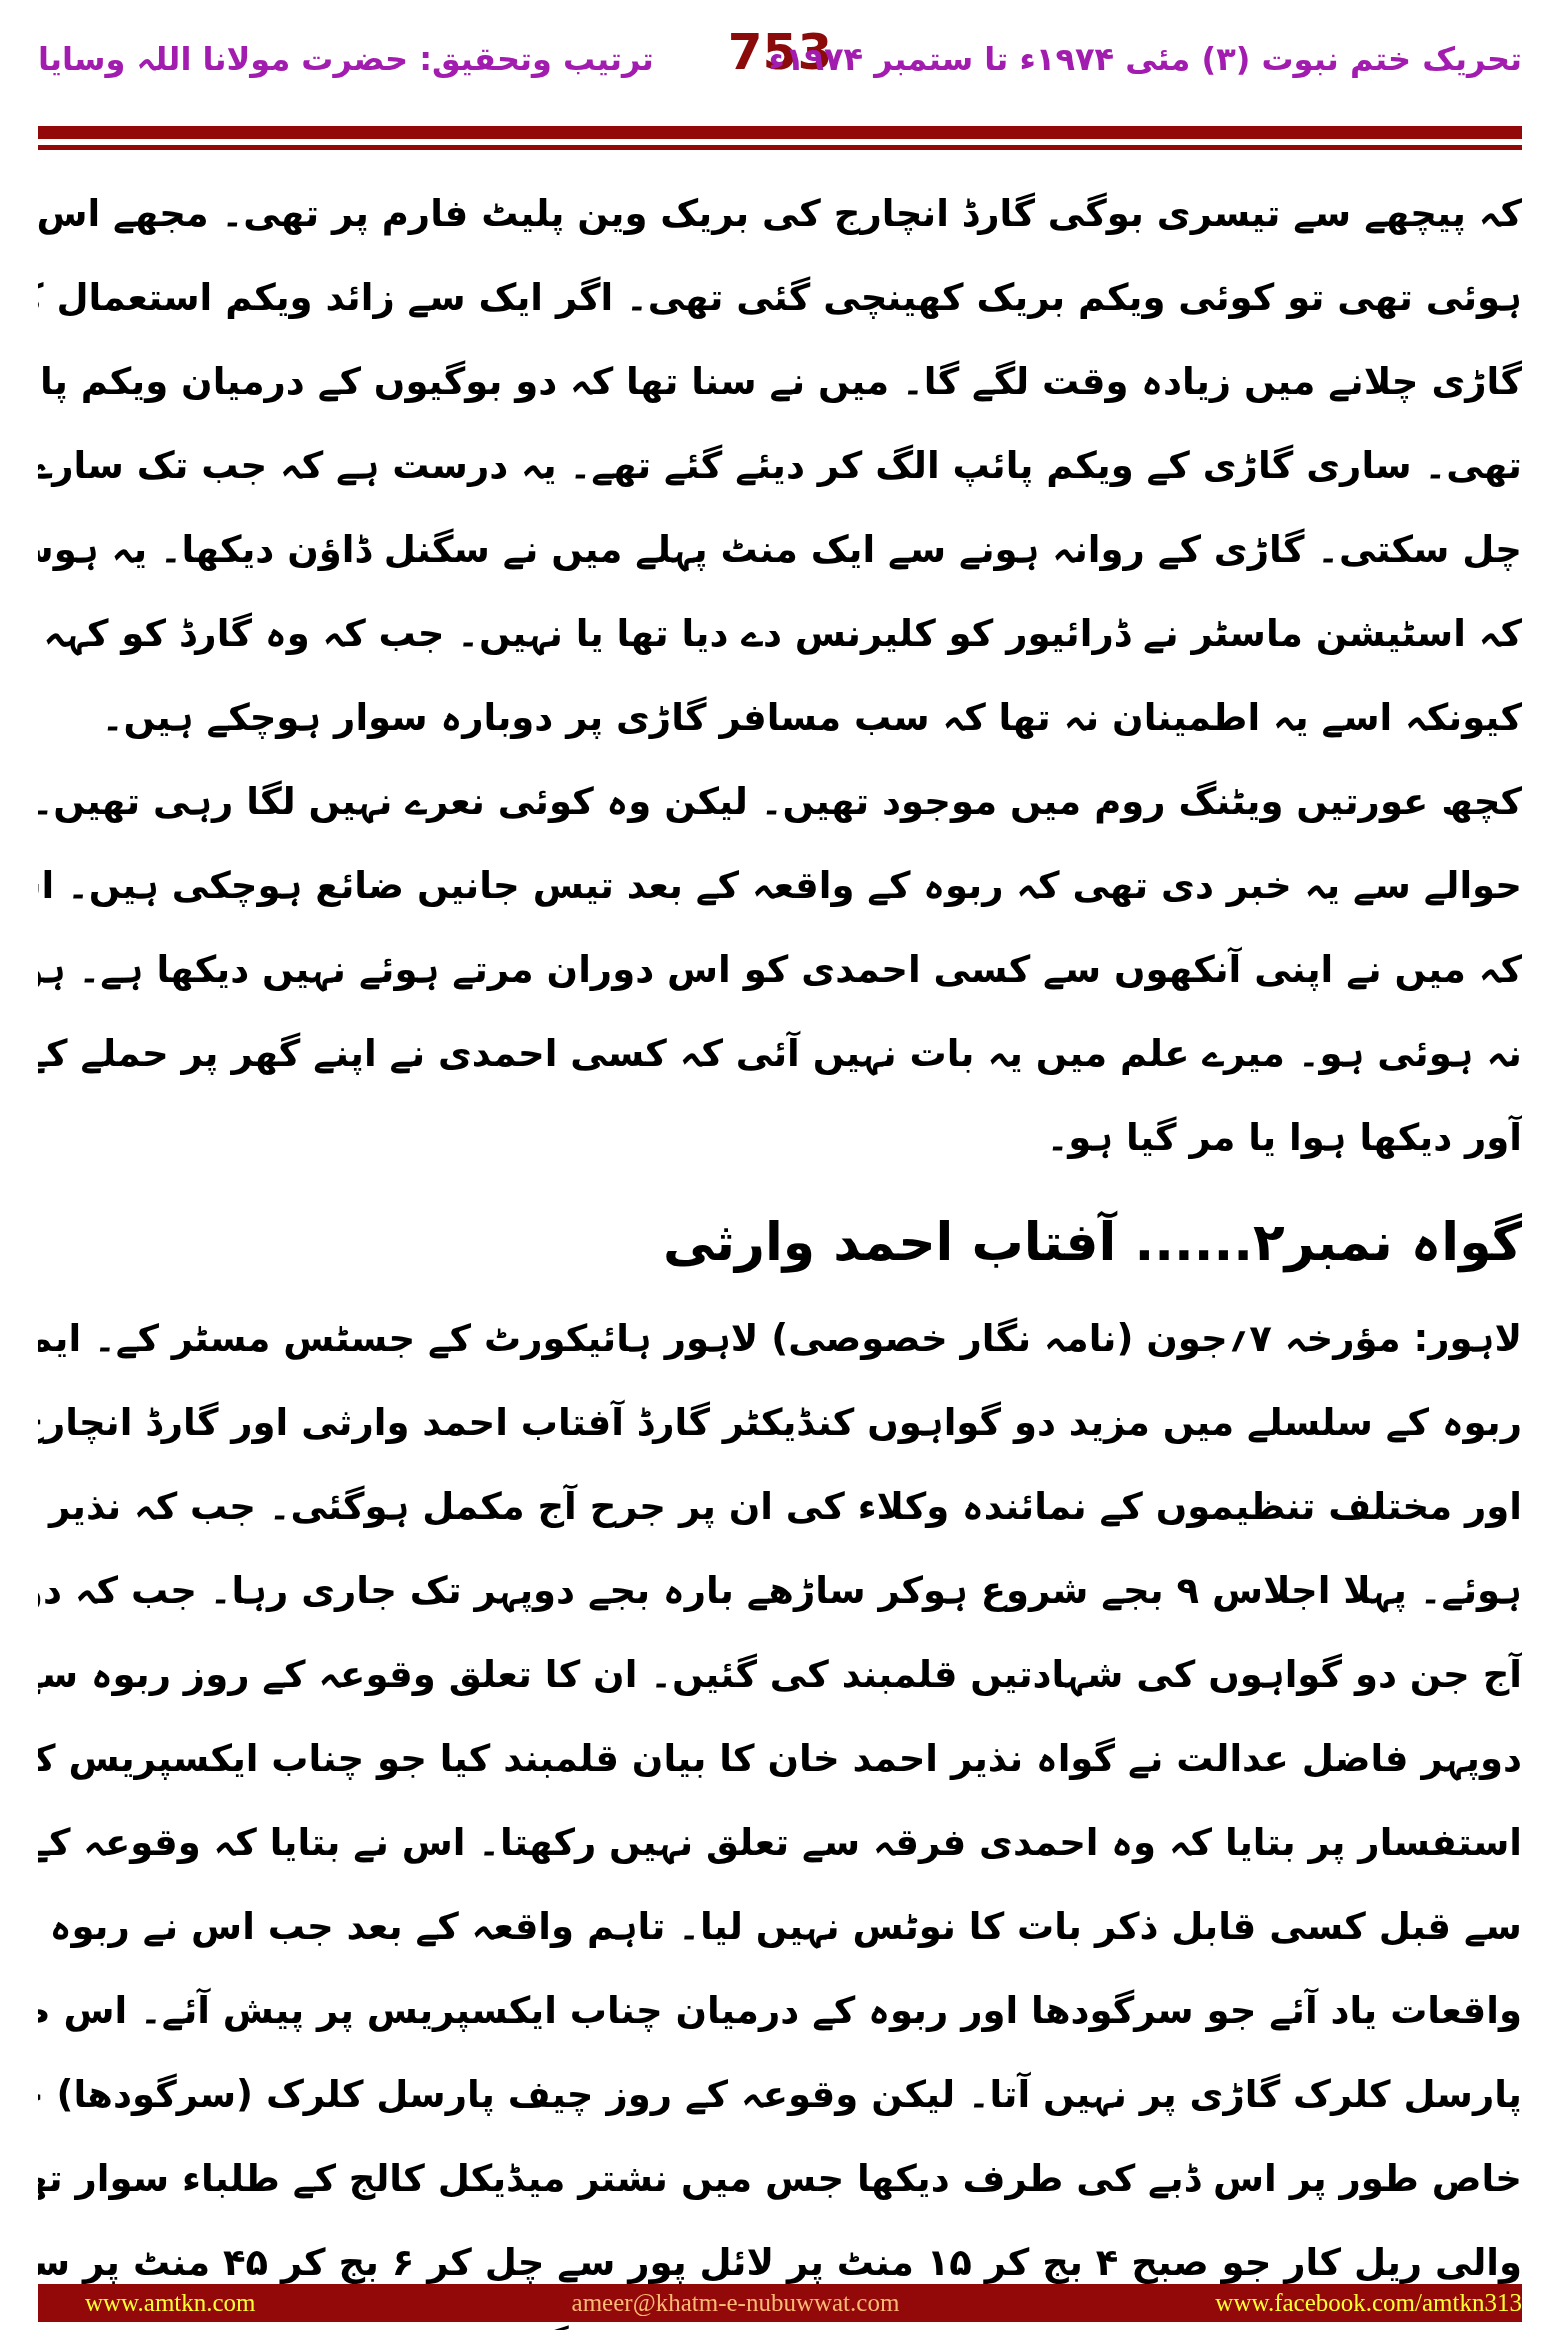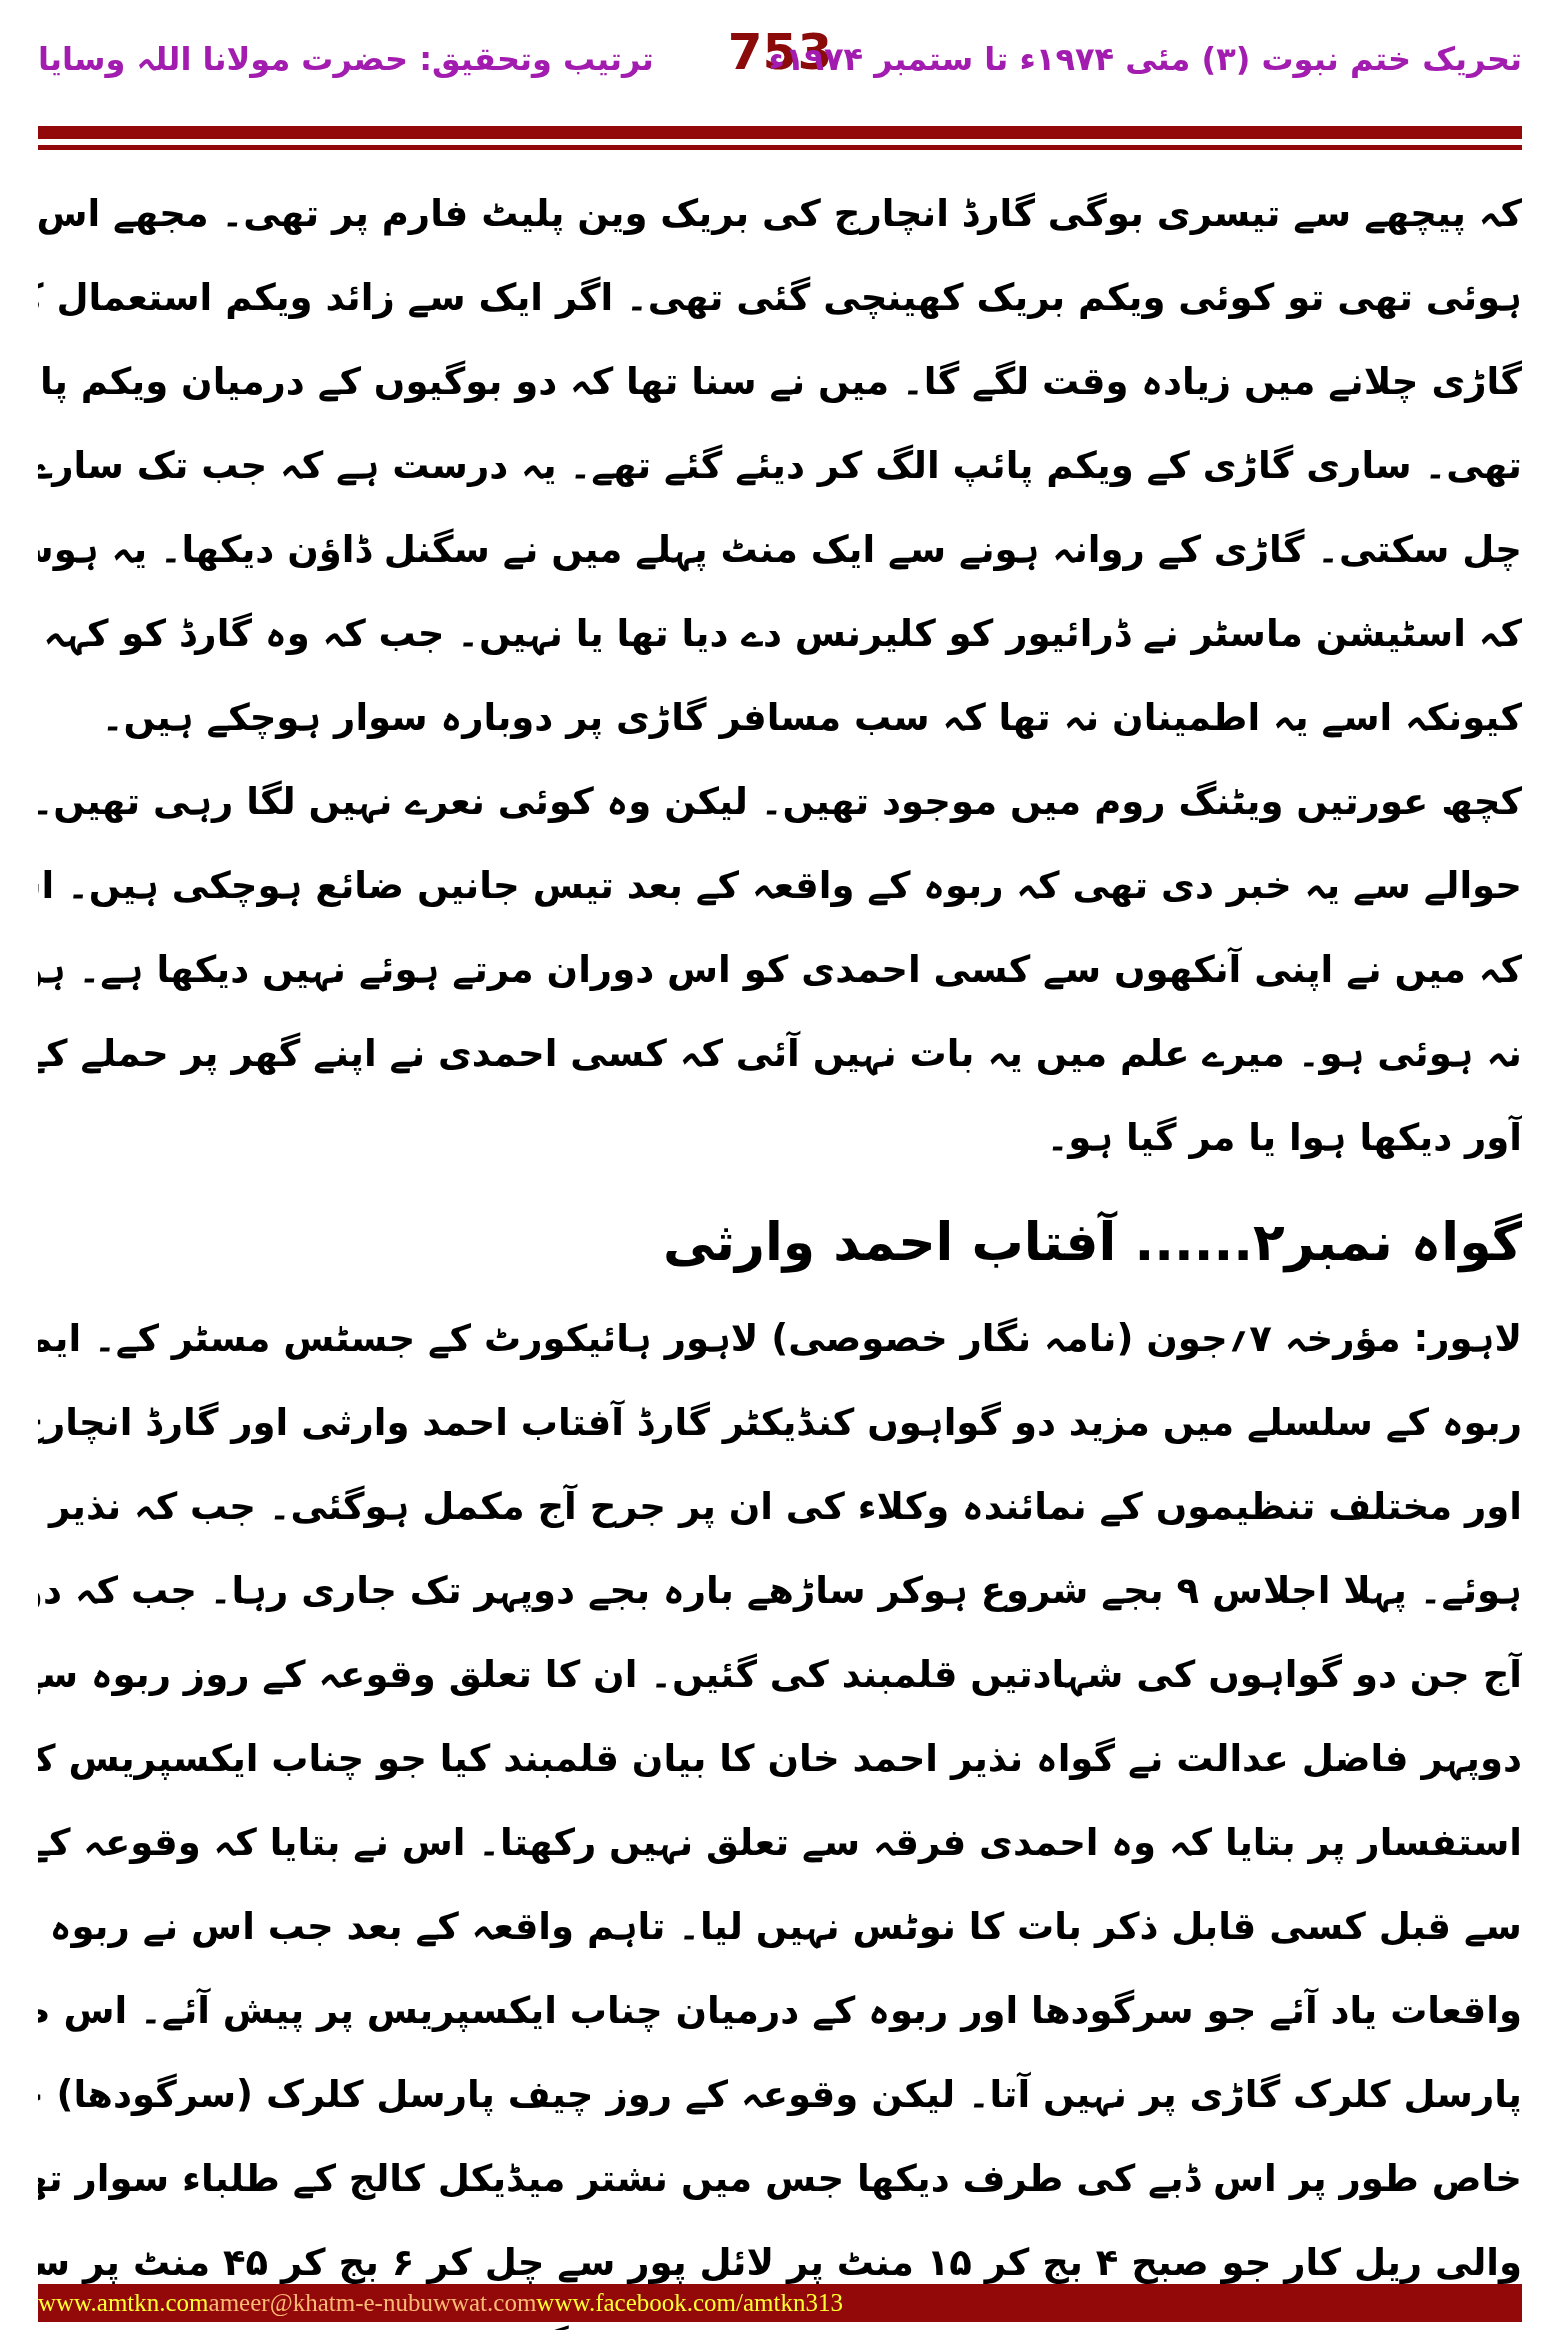--- a/index.html
+++ b/index.html
@@ -16,21 +16,21 @@
   .rule-thin { position: absolute; top: 145px; left: 38px; right: 38px; height: 5px; background: #930808; }
   .body-text { position: absolute; top: 172px; left: 38px; right: 38px; direction: rtl;
          font-family: "DejaVu Sans", sans-serif; font-weight: bold; color: #000;
          font-size: 37px; }
   .line { height: 84px; line-height: 84px; white-space: nowrap; overflow: hidden;
          text-align: justify; text-align-last: justify; }
   .line.last { text-align-last: right; }
   .section-heading { height: 109px; line-height: 109px; font-size: 52px; font-weight: bold;
          text-align: right; white-space: nowrap; padding-top: 8.4px; }
   .footer { position: absolute; top: 2284px; left: 38px; right: 38px; height: 38px;
-         background: #930808; display: flex; justify-content: flex-start; align-items: center; }
+         background: #930808; display: flex; justify-content: space-between; align-items: center; padding-left: 47px; }
   .footer span { font-family: "Liberation Serif", serif; font-size: 25px; }
   .f-yellow { color: #ffff33; }
   .f-white { color: #fdba74; }
 </style>
 </head>
 <body>
 
 <div class="header">
   <div class="hdr-left">ترتیب وتحقیق: حضرت مولانا اللہ وسایا</div>
   <div class="page-num">753</div>

